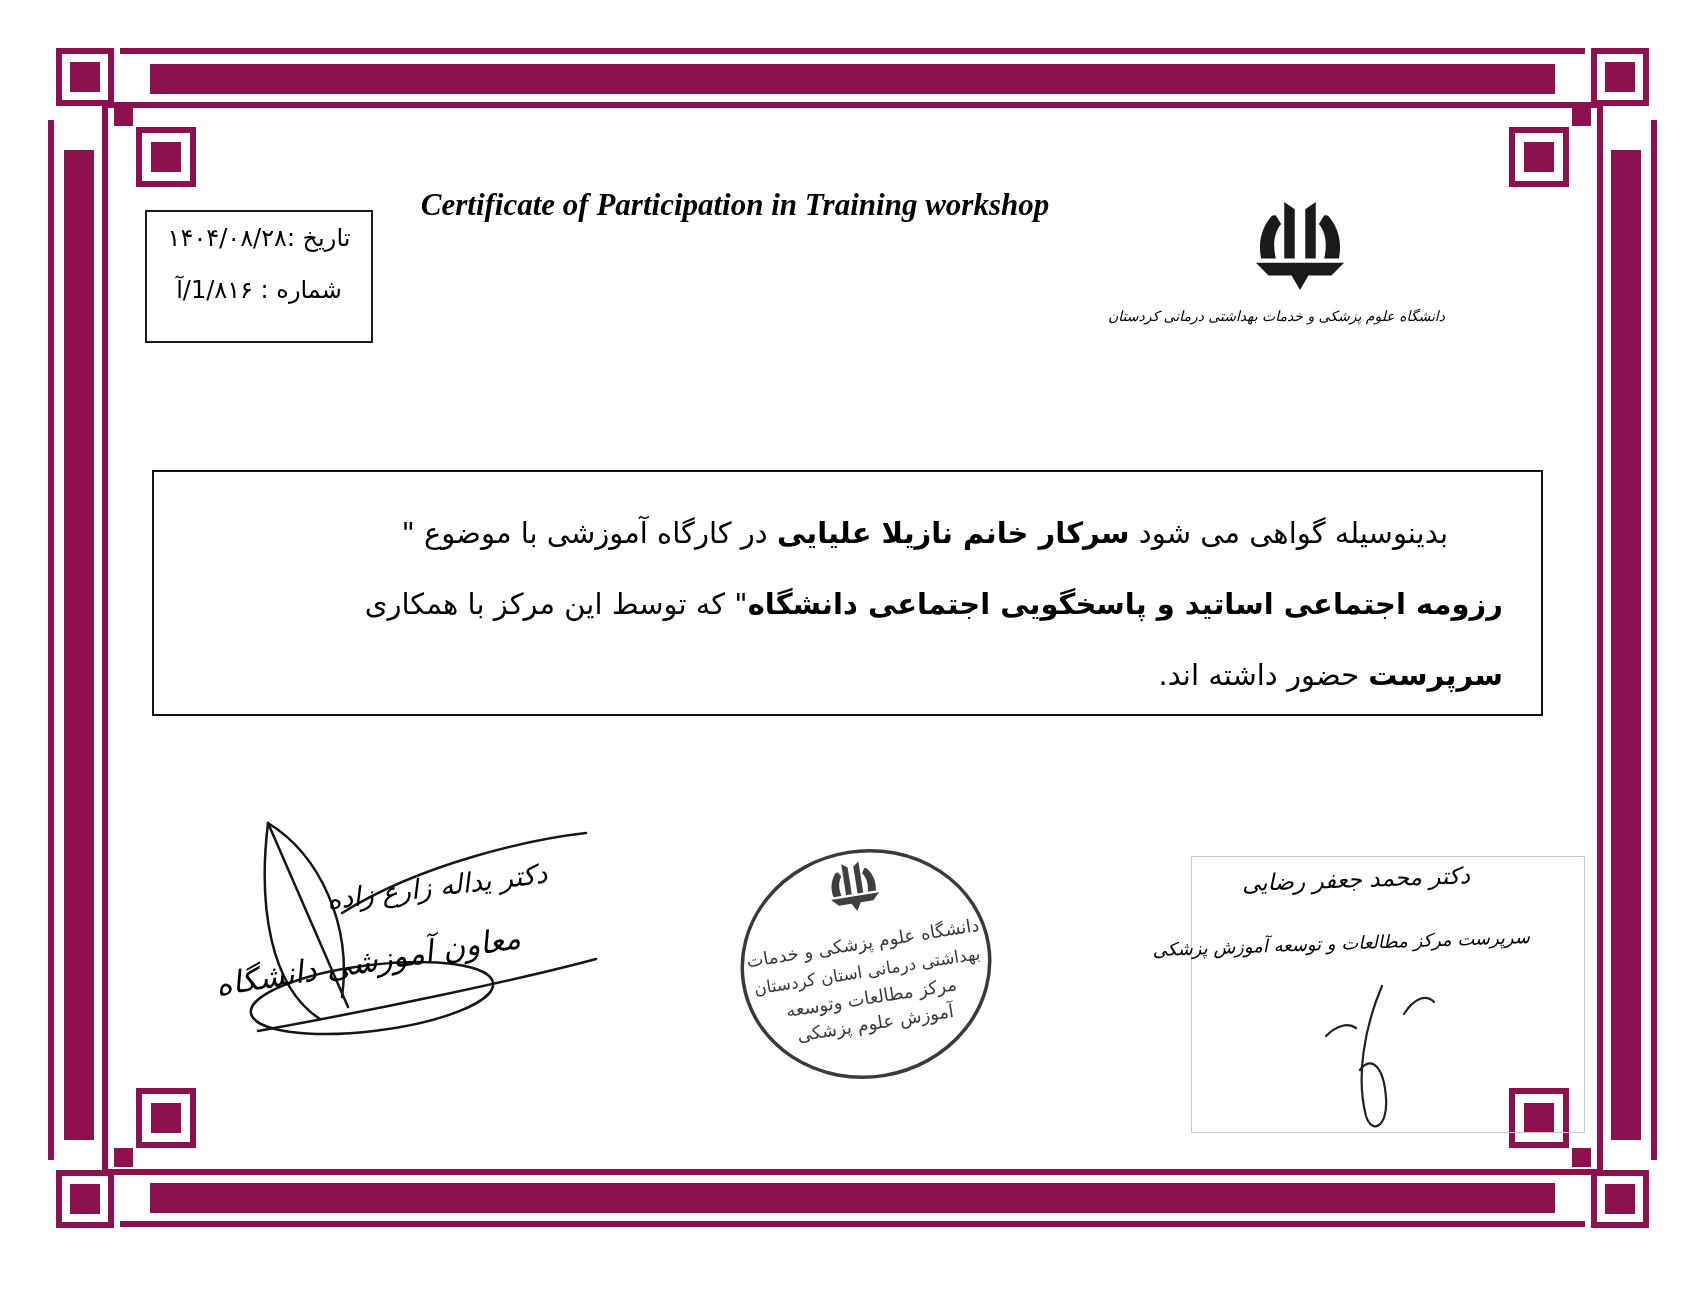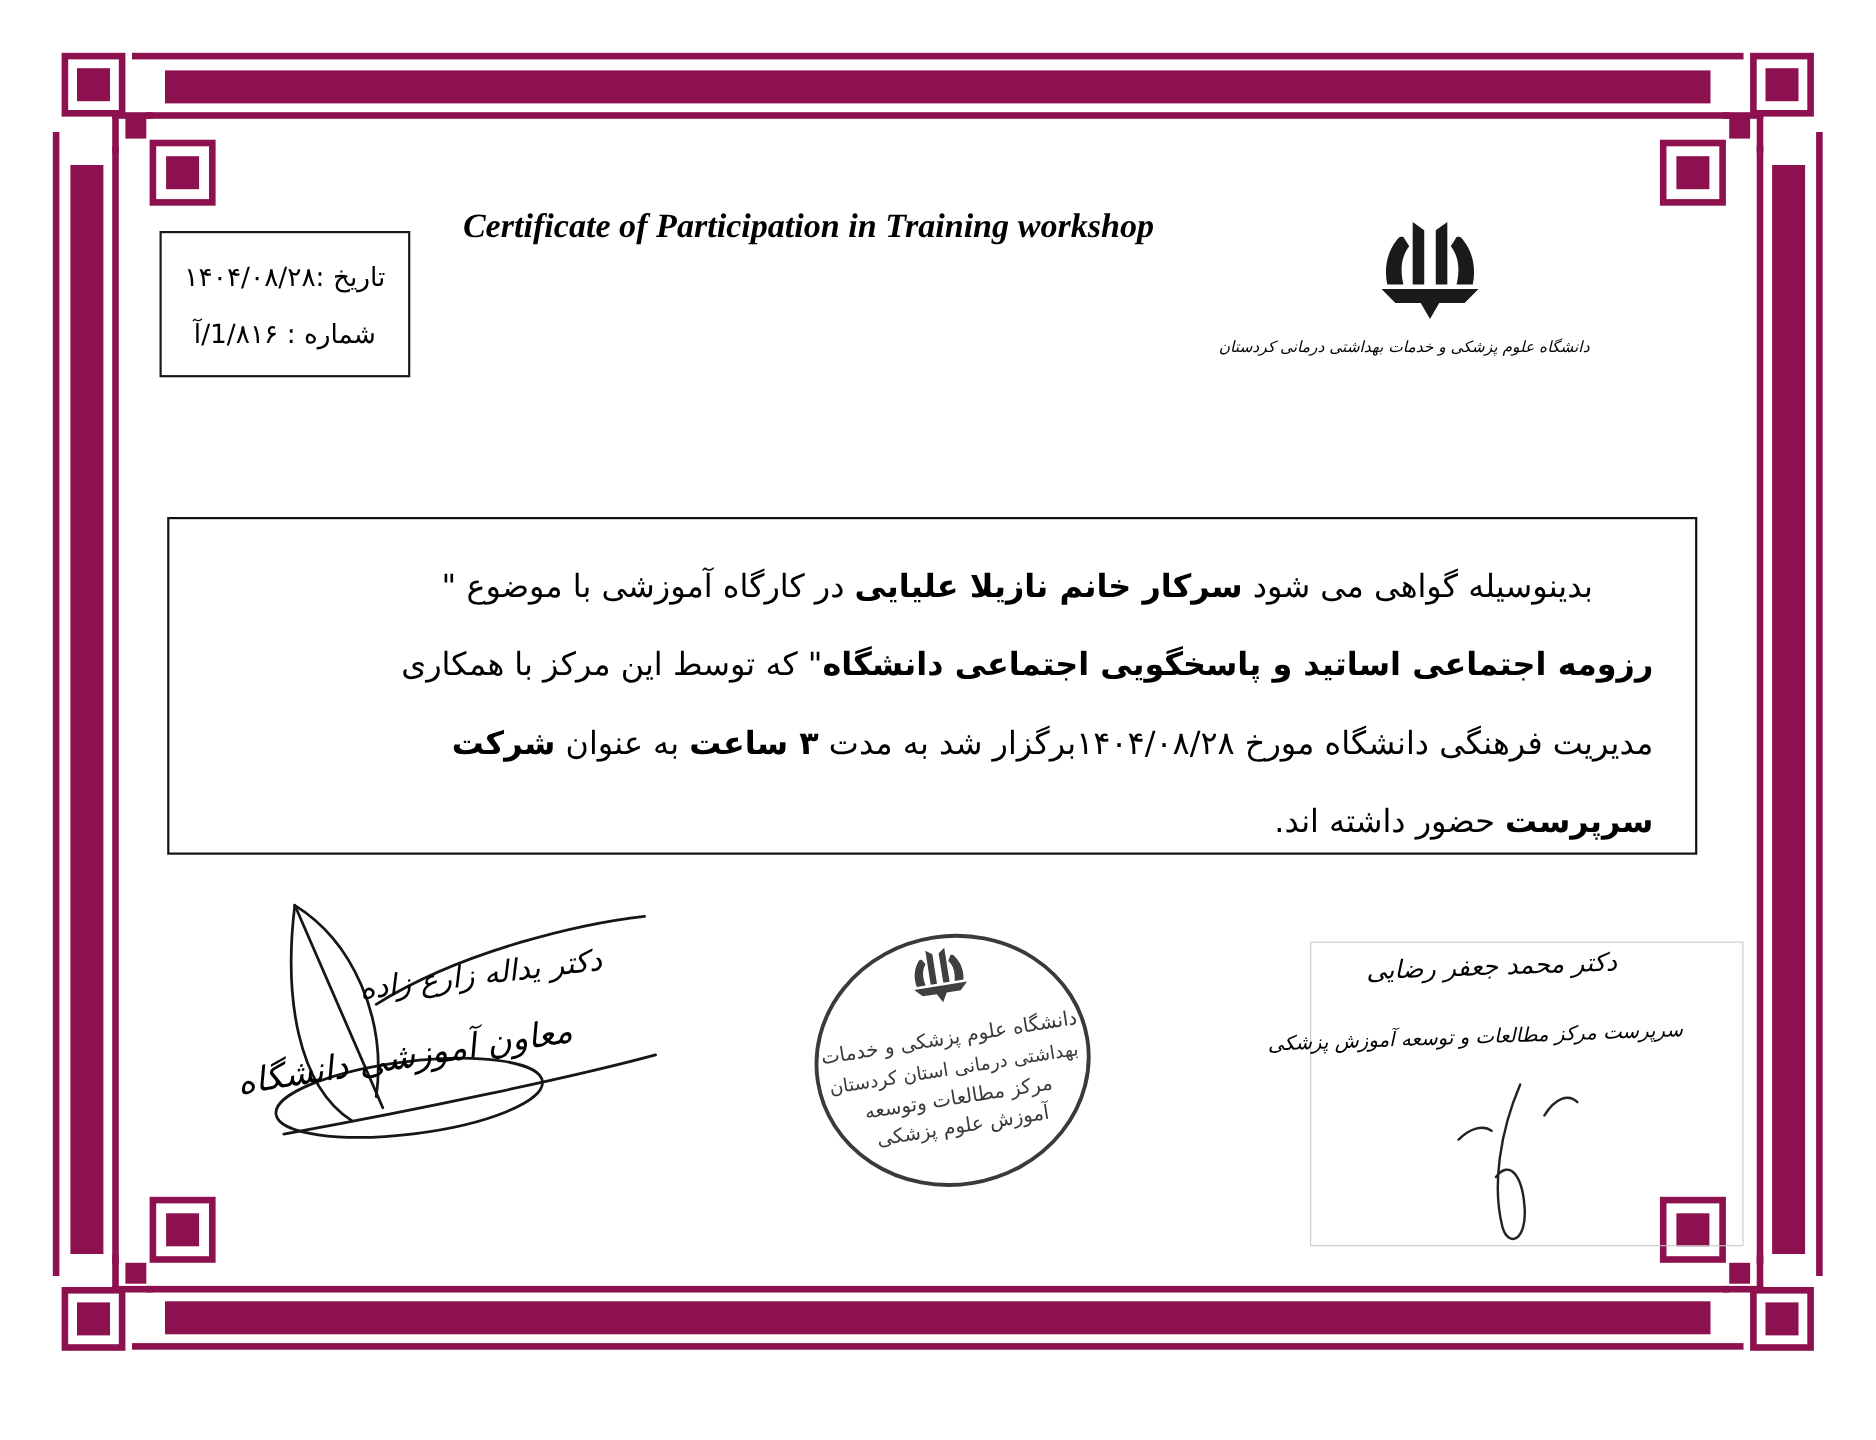--- a/index.html
+++ b/index.html
@@ -3,33 +3,33 @@
 <meta charset="utf-8">
 <style>
   html,body{margin:0;padding:0;background:#fff;}
   .page{position:relative;width:1705px;height:1309px;background:#fff;overflow:hidden;
         font-family:"DejaVu Sans",sans-serif;color:#000;}
   .abs{position:absolute;}
   svg{display:block;}
 
   
   .date-box{left:145px;top:210px;width:228px;height:133px;border:2px solid #1a1a1a;
-            direction:rtl;text-align:center;font-size:24px;padding-top:14px;box-sizing:border-box;}
+            direction:rtl;text-align:center;font-size:24px;box-sizing:border-box;}
   .date-box div{height:52px;line-height:52px;white-space:nowrap;}
 
   .titles{left:320px;top:184px;width:830px;text-align:center;
           font-family:"Liberation Serif",serif;font-style:italic;font-weight:bold;}
   .titles div{font-size:31px;line-height:42px;margin-bottom:21px;white-space:nowrap;}
 
   .logo-emblem{left:1237px;top:188px;width:126px;height:116px;color:#1a1a1a;}
   .logo-caption{left:1133px;top:308px;width:312px;text-align:right;font-size:14px;
                 direction:rtl;white-space:nowrap;font-style:italic;}
 
   
-  .main-box{left:152px;top:470px;width:1391px;height:307px;border:2.5px solid #111;
+  .main-box{left:152px;top:470px;width:1391px;height:246px;border:2.5px solid #111;
             box-sizing:border-box;direction:rtl;padding:26px 38px 0 38px;}
   .main-box .ln{font-size:29px;line-height:71px;height:71px;text-align:right;white-space:nowrap;}
   .main-box .ln.indent{padding-right:55px;}
   .main-box .b{font-weight:bold;}
 
   
   .sig-left{left:200px;top:795px;width:400px;height:245px;}
   .sig-left-name{position:absolute;right:52px;top:76px;font-size:27px;direction:rtl;
                  white-space:nowrap;transform:rotate(-7deg);font-style:italic;}
   .sig-left-title{position:absolute;right:78px;top:148px;font-size:31px;direction:rtl;
@@ -133,21 +133,20 @@
   </div>
 
   <svg class="abs logo-emblem" viewBox="0 0 120 100">
     <use href="#emblemShape"></use>
   </svg>
   <div class="abs logo-caption">دانشگاه علوم پزشکی و خدمات بهداشتی درمانی کردستان</div>
 
   <div class="abs main-box">
     <div class="ln indent"><span>بدینوسیله گواهی می شود </span><span class="b">سرکار خانم نازیلا علیایی</span><span> در کارگاه آموزشی با موضوع "</span></div>
     <div class="ln"><span class="b">رزومه اجتماعی اساتید و پاسخگویی اجتماعی دانشگاه</span><span>" که توسط این مرکز با همکاری</span></div>
-    <div class="ln"><span>مدیریت فرهنگی دانشگاه مورخ ۱۴۰۴/۰۸/۲۸برگزار شد به مدت </span><span class="b">۳ ساعت</span><span> به عنوان </span><span class="b">شرکت</span></div>
     <div class="ln"><span class="b">سرپرست</span><span> حضور داشته اند.</span></div>
   </div>
 
   <div class="abs sig-left">
     <svg width="400" height="245" viewBox="0 0 400 245" fill="none" stroke="#161616" stroke-width="2.5" stroke-linecap="round">
       <path d="M68,28 C120,60 152,130 142,202"></path>
       <path d="M68,28 C58,110 70,192 120,224"></path>
       <path d="M68,28 L148,212"></path>
       <ellipse cx="172" cy="203" rx="122" ry="33" transform="rotate(-7 172 203)"></ellipse>
       <path d="M142,118 C222,68 332,44 386,38"></path>

